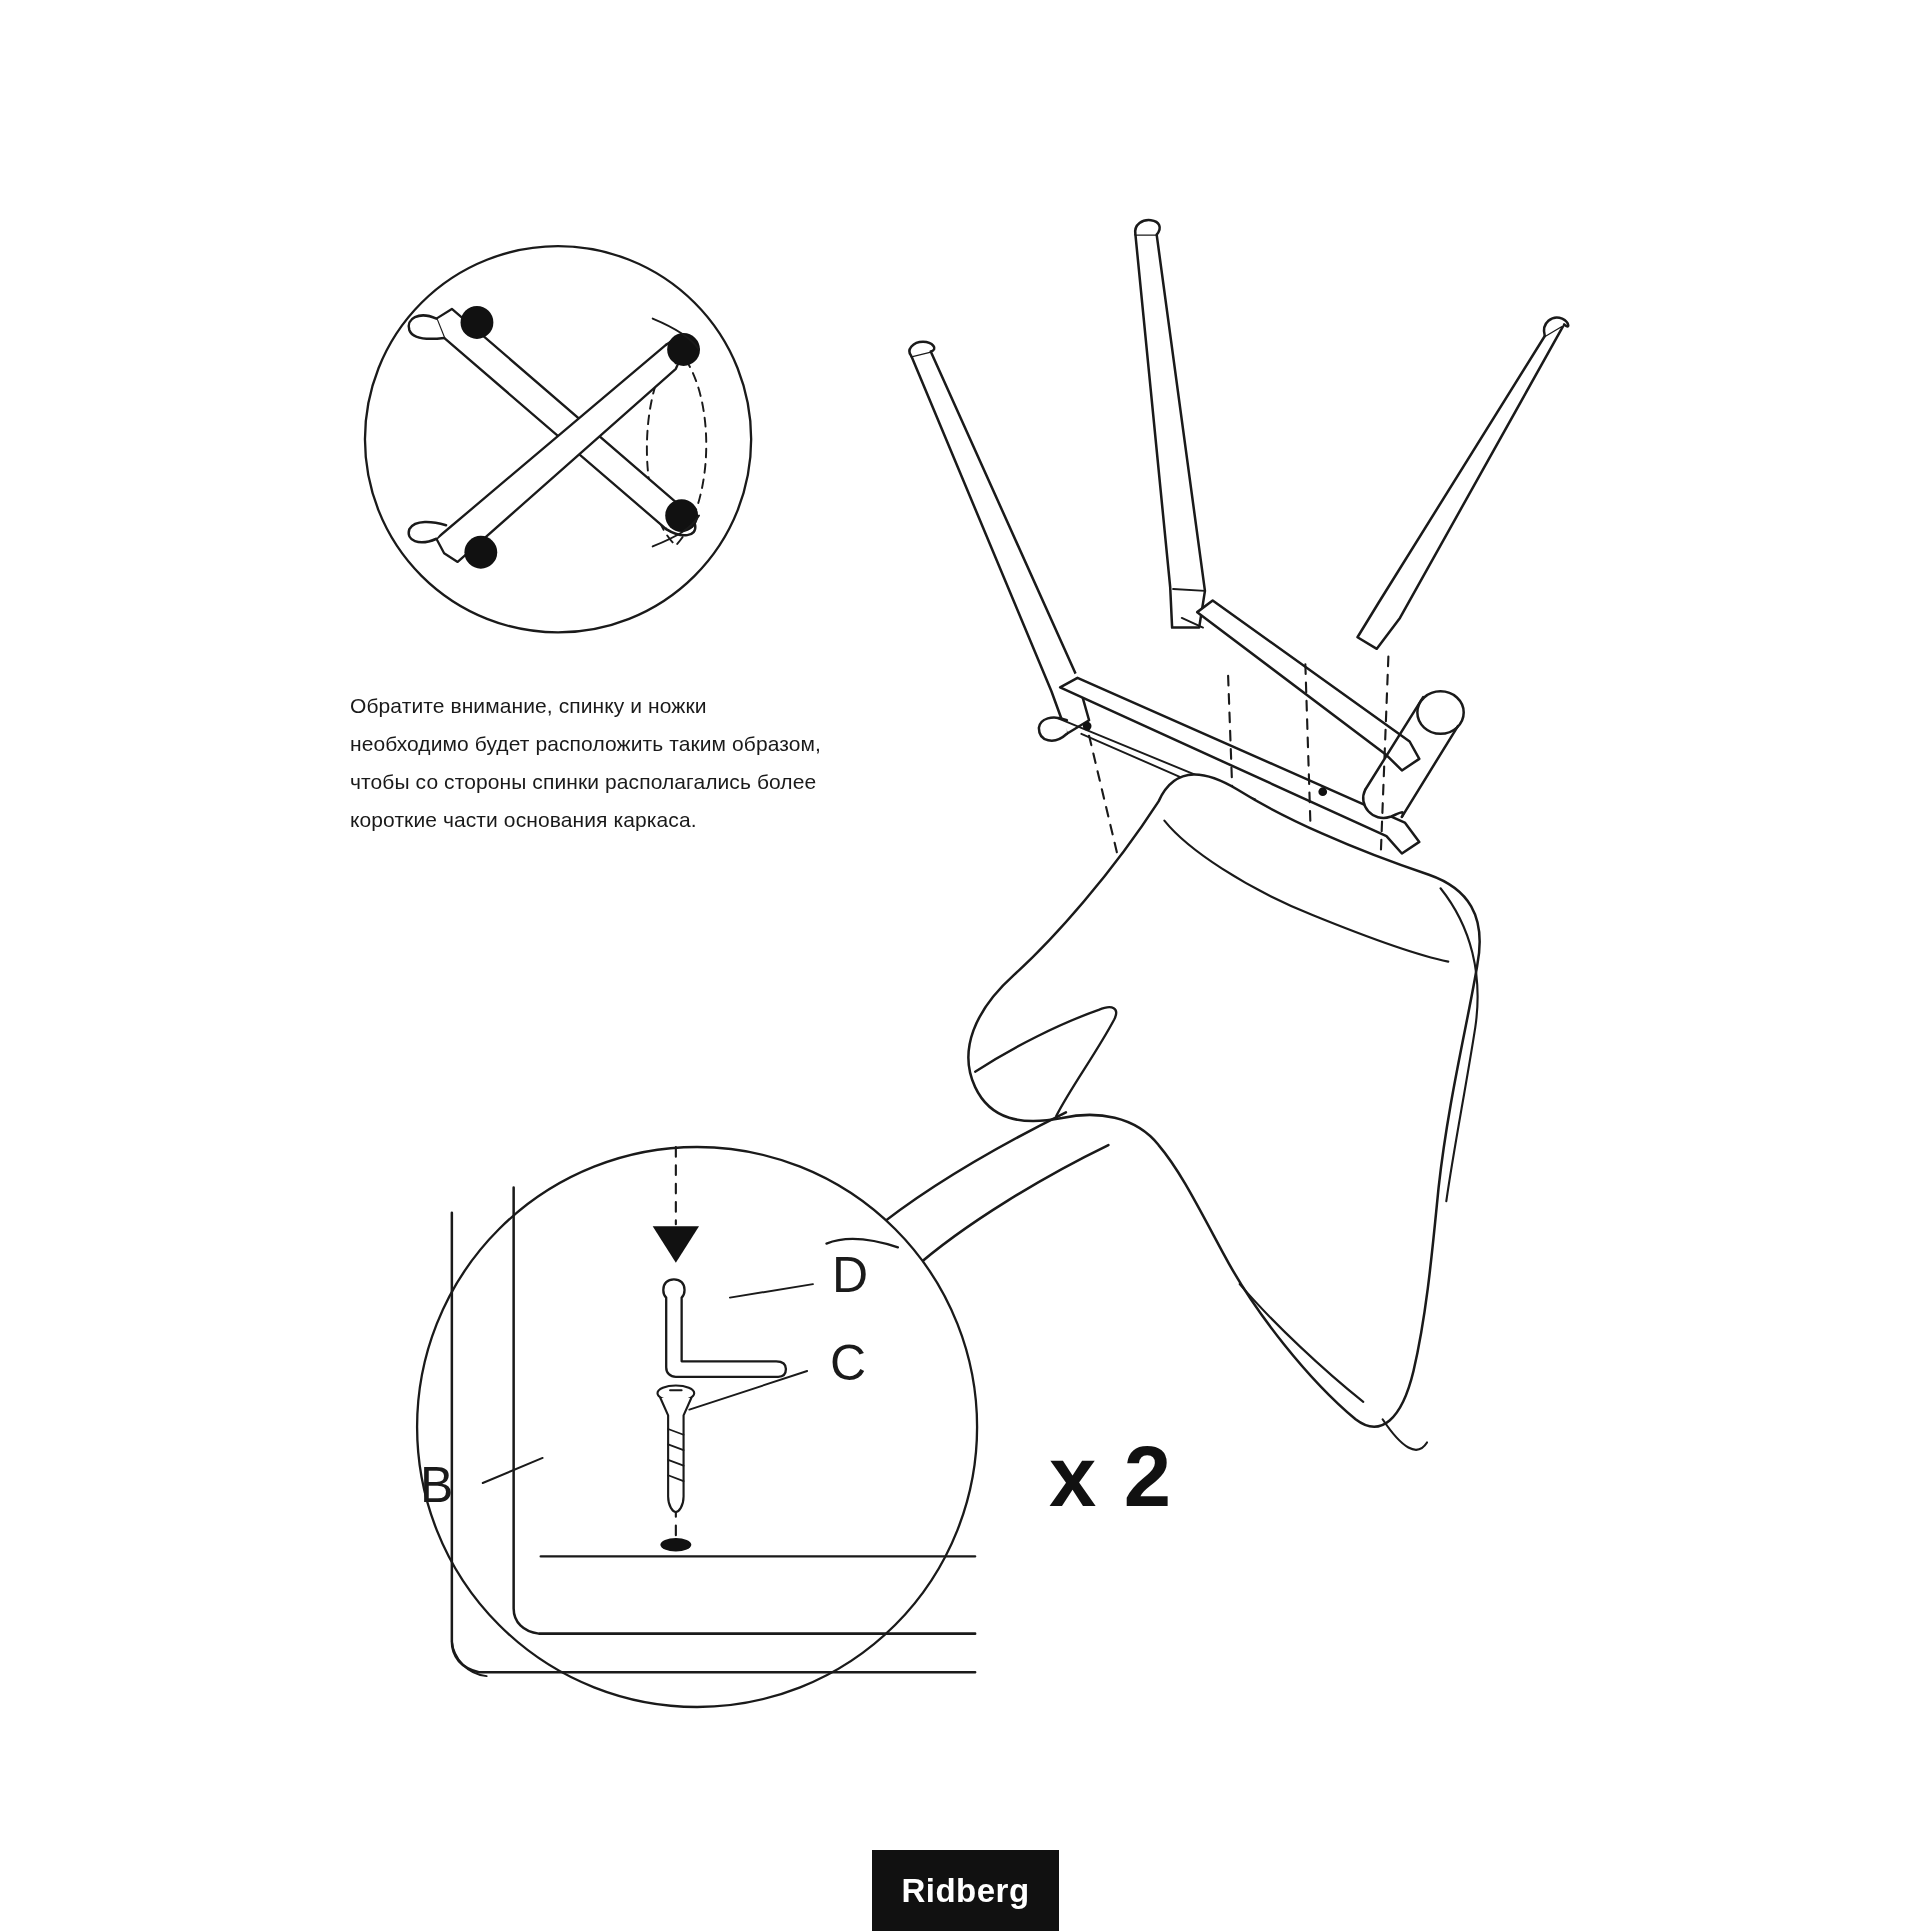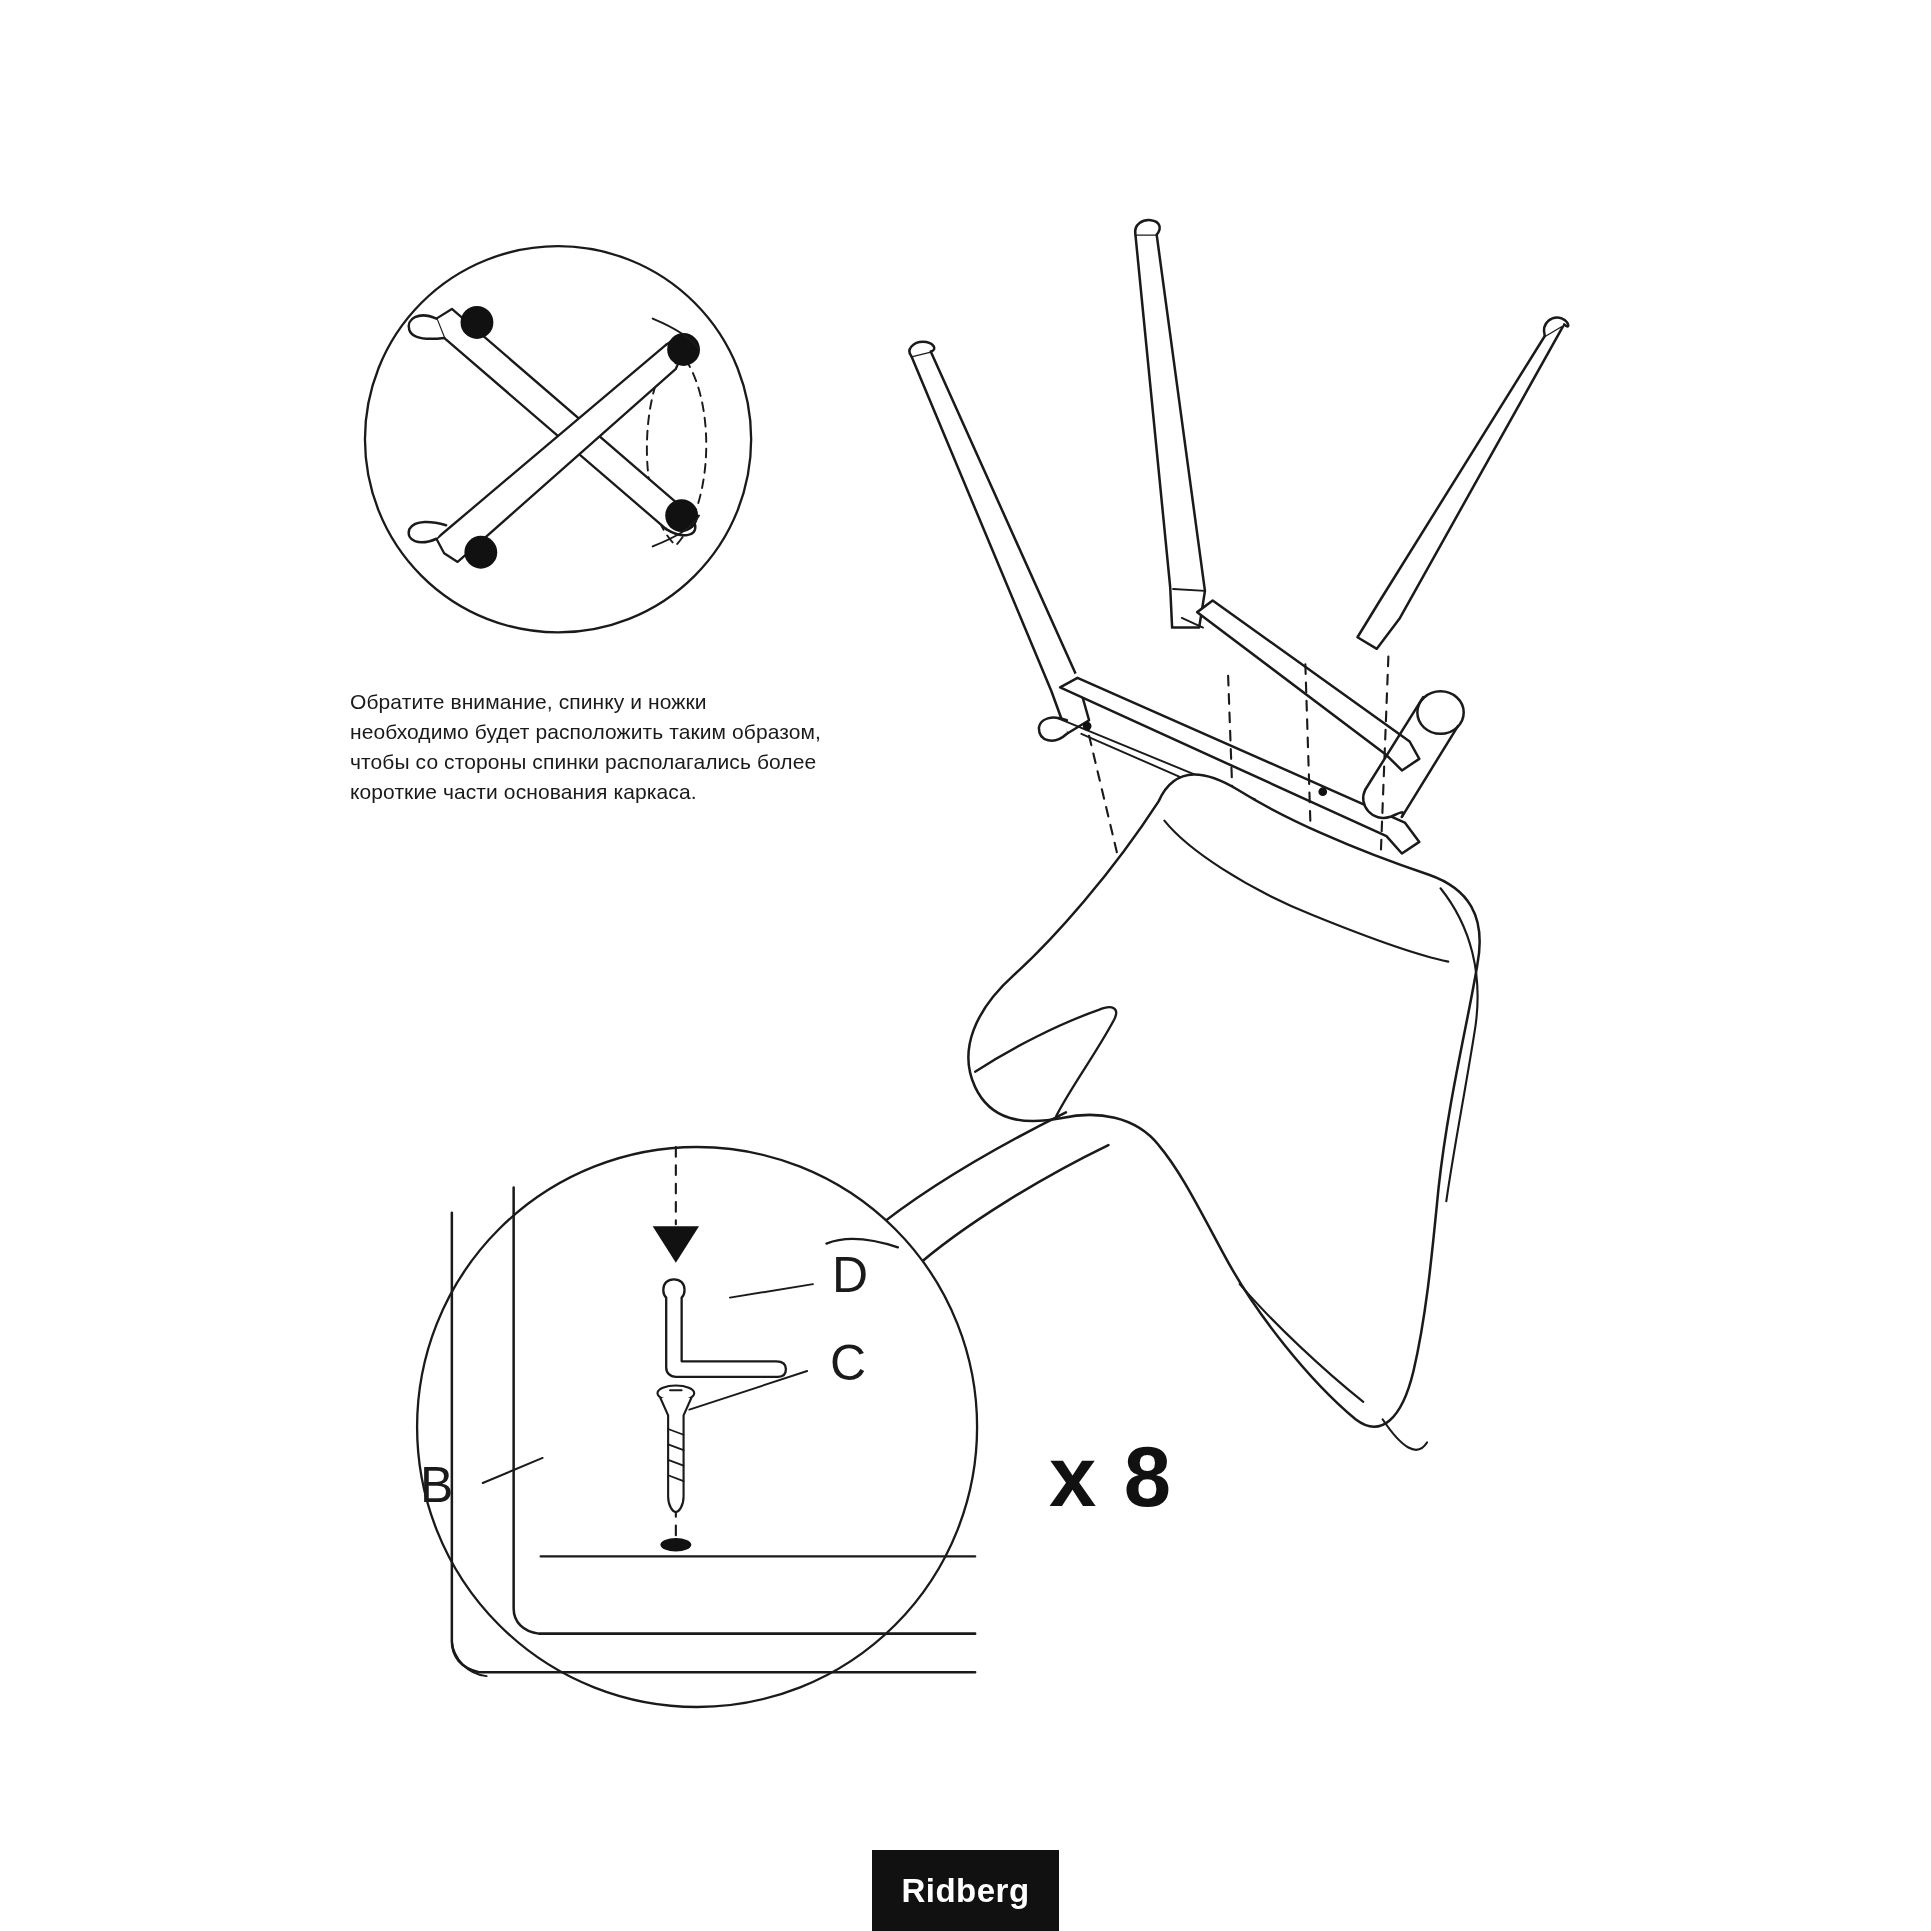--- a/index.html
+++ b/index.html
@@ -21,21 +21,21 @@
     height: 1931px;
     background: #ffffff;
   }
   .note {
     position: absolute;
     left: 350px;
     top: 687px;
     width: 579px;
     font-family: "Liberation Sans", sans-serif;
     font-size: 21px;
-    line-height: 30px;
+    line-height: 38px;
     color: #1a1a1a;
     letter-spacing: 0.1px;
     white-space: pre-line;
   }
   .part-label {
     position: absolute;
     font-family: "Liberation Sans", sans-serif;
     font-weight: 400;
     color: #1a1a1a;
   }
@@ -237,20 +237,20 @@
 
   <div class="note">Обратите внимание, спинку и ножки
 необходимо будет расположить таким образом,
 чтобы со стороны спинки располагались более
 короткие части основания каркаса.</div>
 
   <div class="part-label" id="label-d">D</div>
   <div class="part-label" id="label-c">C</div>
   <div class="part-label" id="label-b">B</div>
 
-  <div id="qty">x 8</div>
+  <div id="qty">x 2</div>
 
   <div id="brand">
     <span>Ridberg</span>
   </div>
 
 </div>
 
 
 </body></html>

